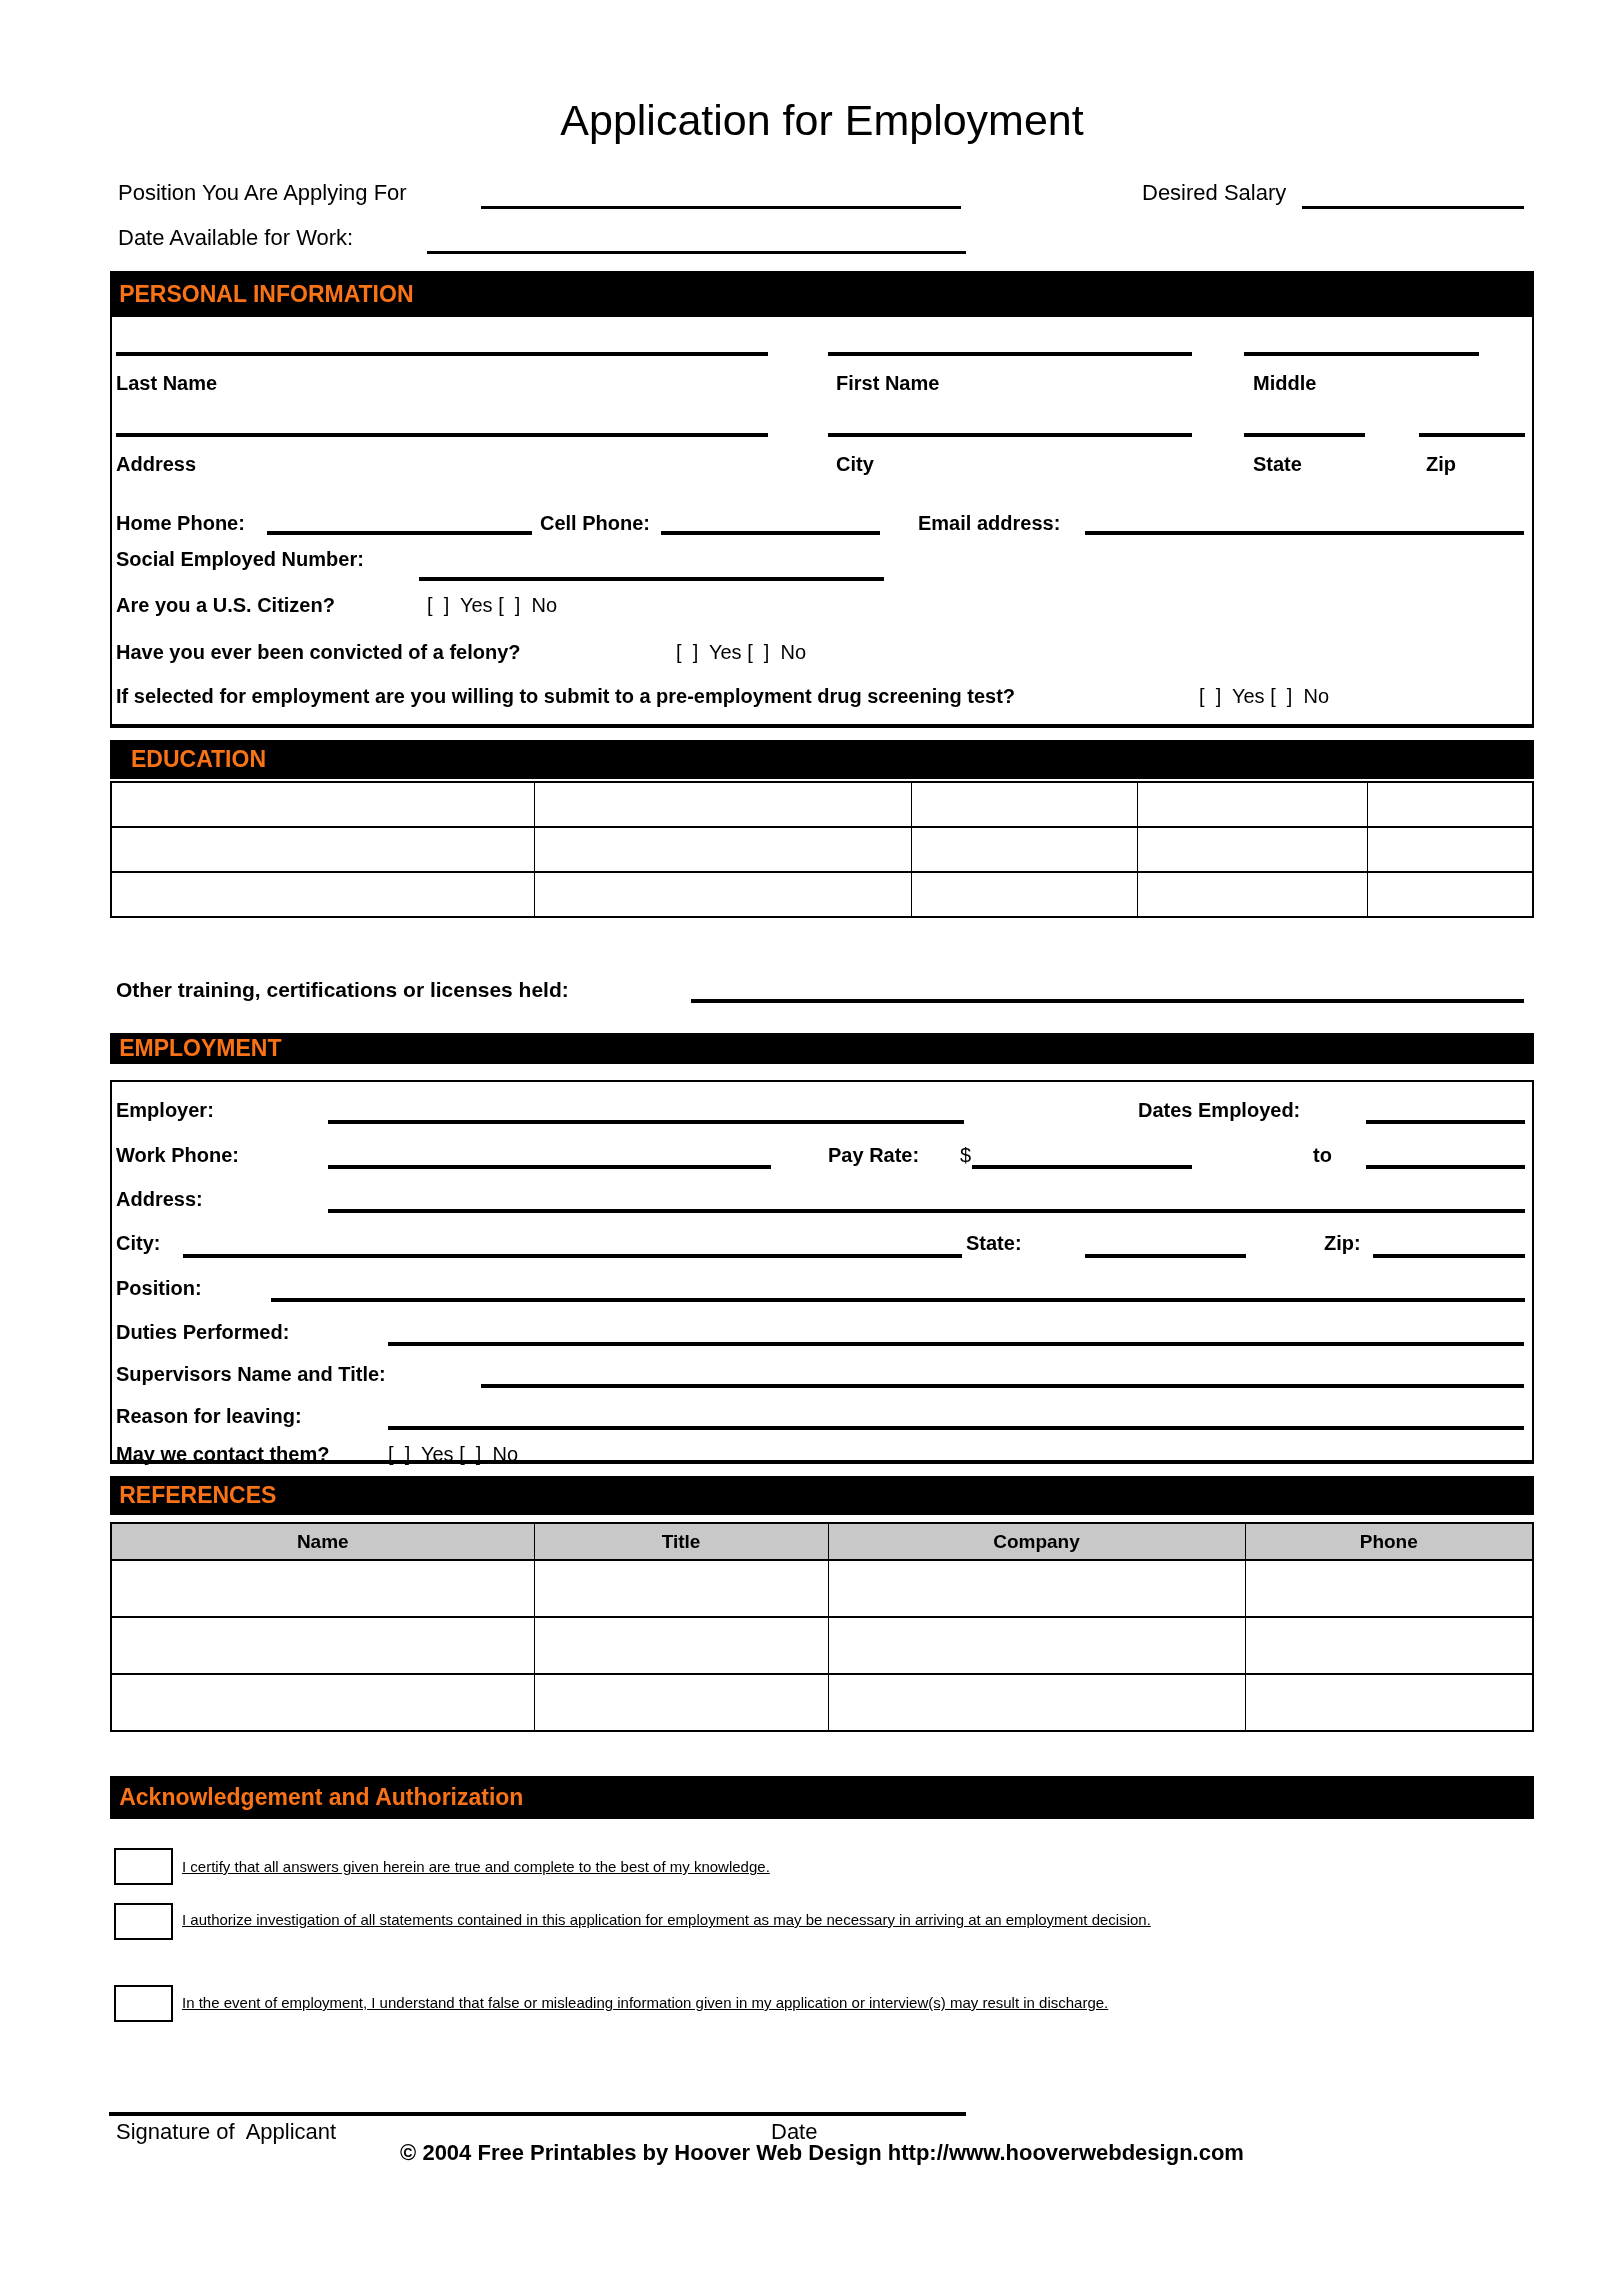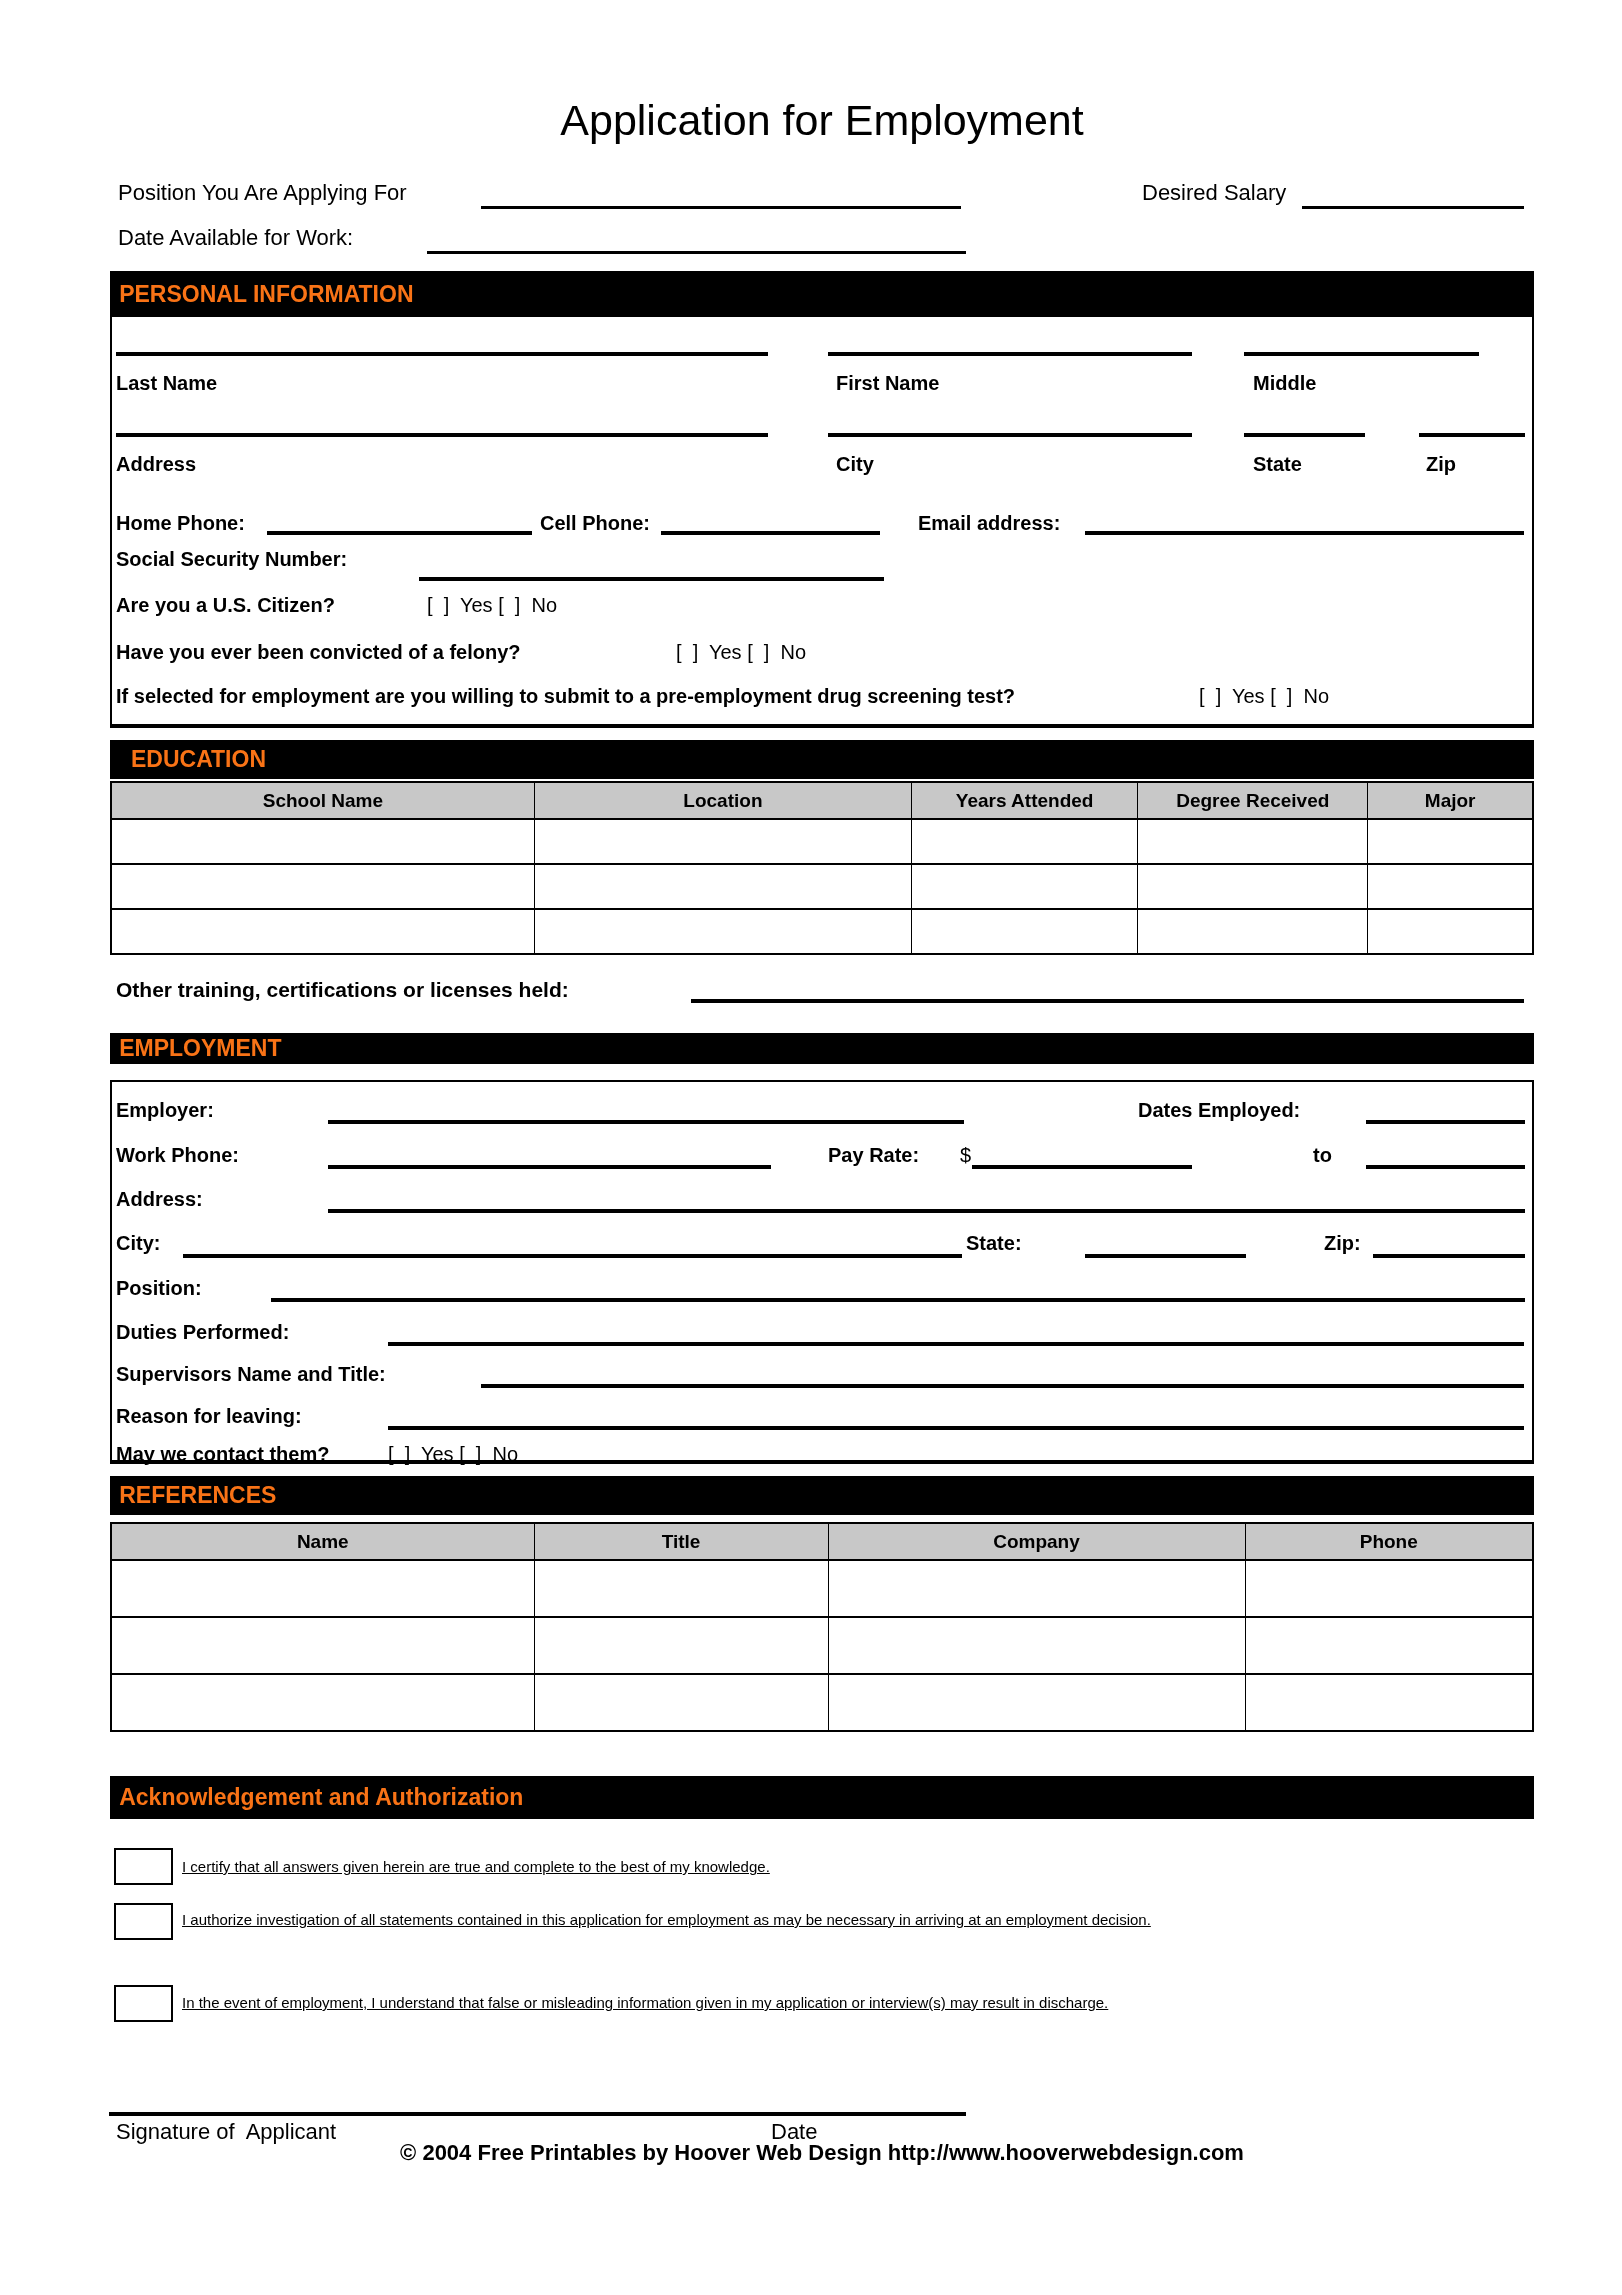--- a/index.html
+++ b/index.html
@@ -71,21 +71,21 @@
   <span class="lb" style="left:1253px;top:452px;">State</span>
   <span class="lb" style="left:1426px;top:452px;">Zip</span>
 
   <span class="lb" style="left:116px;top:511px;">Home Phone:</span>
   <div class="ln" style="left:267px;top:531px;width:265px;"></div>
   <span class="lb" style="left:540px;top:511px;">Cell Phone:</span>
   <div class="ln" style="left:661px;top:531px;width:219px;"></div>
   <span class="lb" style="left:918px;top:511px;">Email address:</span>
   <div class="ln" style="left:1085px;top:531px;width:439px;"></div>
 
-  <span class="lb" style="left:116px;top:547px;">Social Security Number:</span>
+  <span class="lb" style="left:116px;top:547px;">Social Employed Number:</span>
   <div class="ln" style="left:419px;top:577px;width:465px;"></div>
 
   <span class="lb" style="left:116px;top:593px;">Are you a U.S. Citizen?</span>
   <span class="lr" style="left:427px;top:593px;">[  ]  Yes [  ]  No</span>
 
   <span class="lb" style="left:116px;top:640px;">Have you ever been convicted of a felony?</span>
   <span class="lr" style="left:676px;top:640px;">[  ]  Yes [  ]  No</span>
 
   <span class="lb" style="left:116px;top:684px;">If selected for employment are you willing to submit to a pre-employment drug screening test?</span>
   <span class="lr" style="left:1199px;top:684px;">[  ]  Yes [  ]  No</span>
@@ -96,27 +96,20 @@
 
   <table class="frm edu">
     <colgroup>
         <col style="width:423px">
         <col style="width:377px">
         <col style="width:226px">
         <col style="width:230px">
         <col style="width:165px">
       </colgroup>
     <tbody>
-        <tr>
-      <th>School Name</th>
-      <th>Location</th>
-      <th>Years Attended</th>
-      <th>Degree Received</th>
-      <th>Major</th>
-    </tr>
     <tr>
       <td></td>
           <td></td>
           <td></td>
           <td></td>
           <td></td>
     </tr>
     <tr>
       <td></td>
           <td></td>

